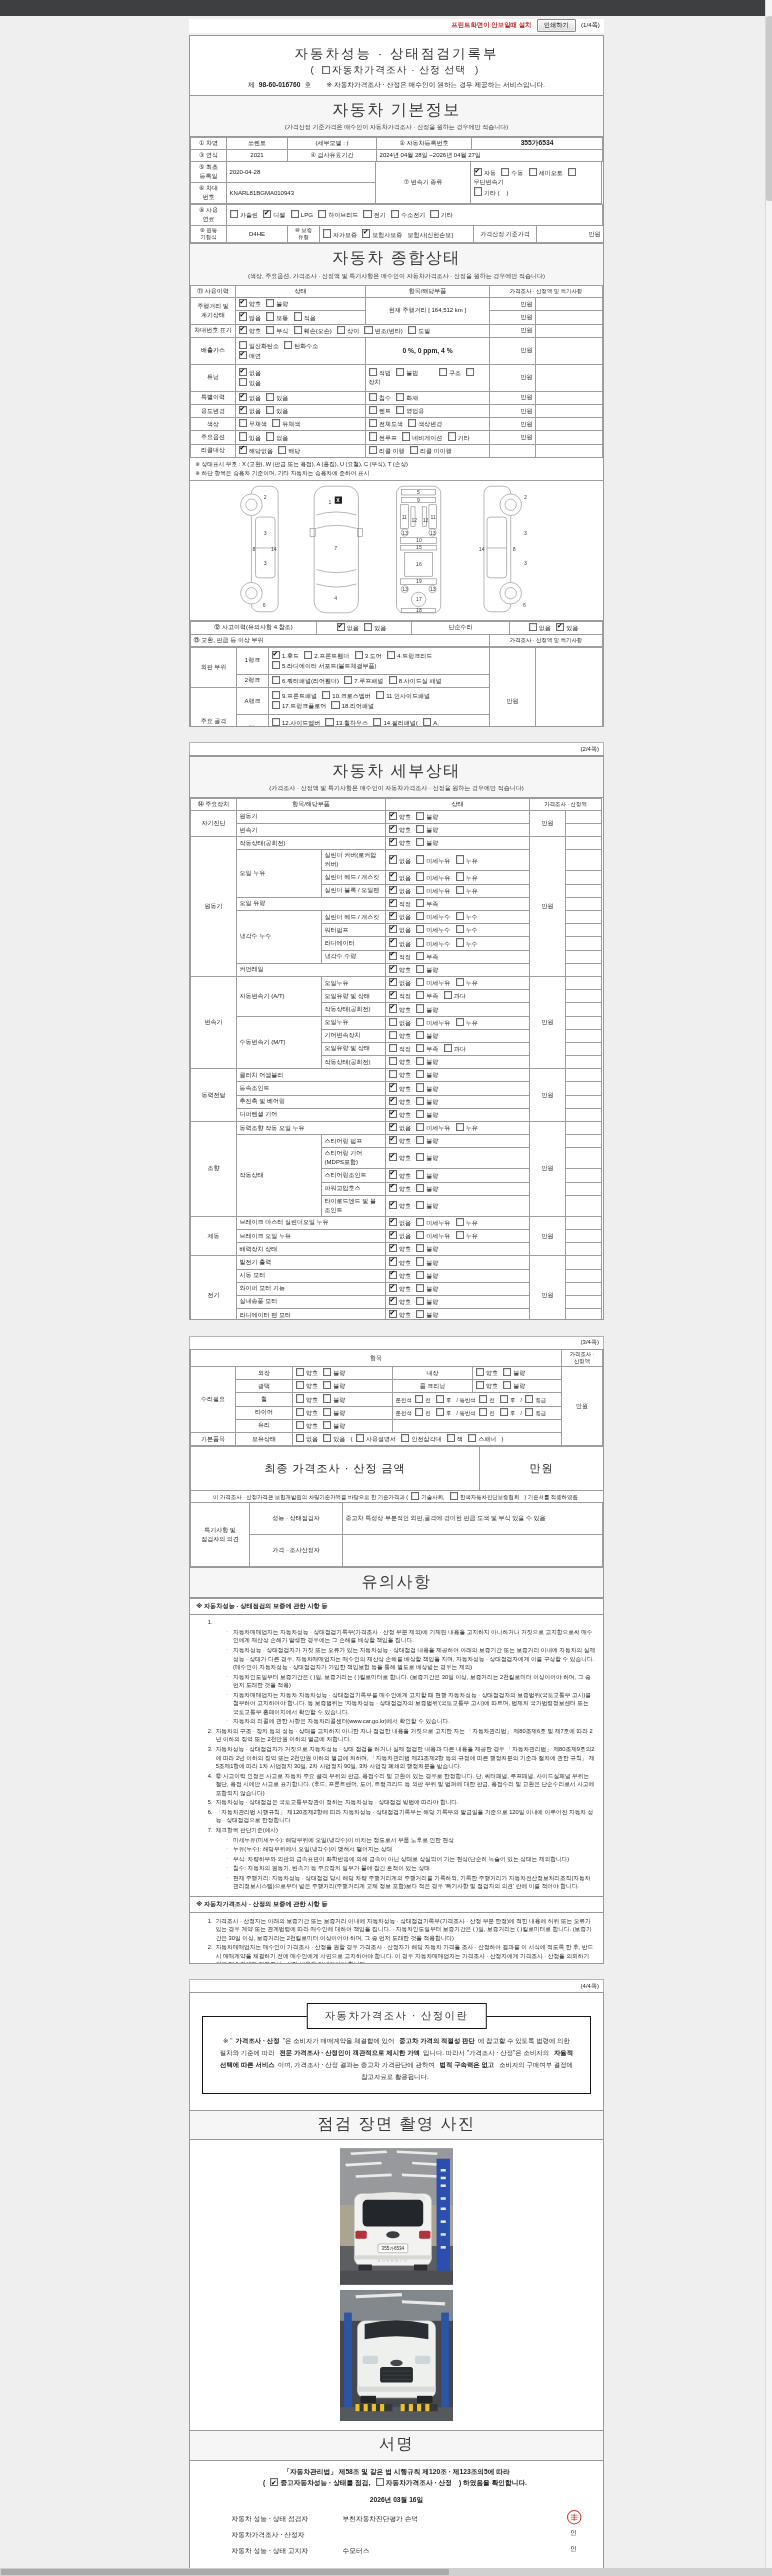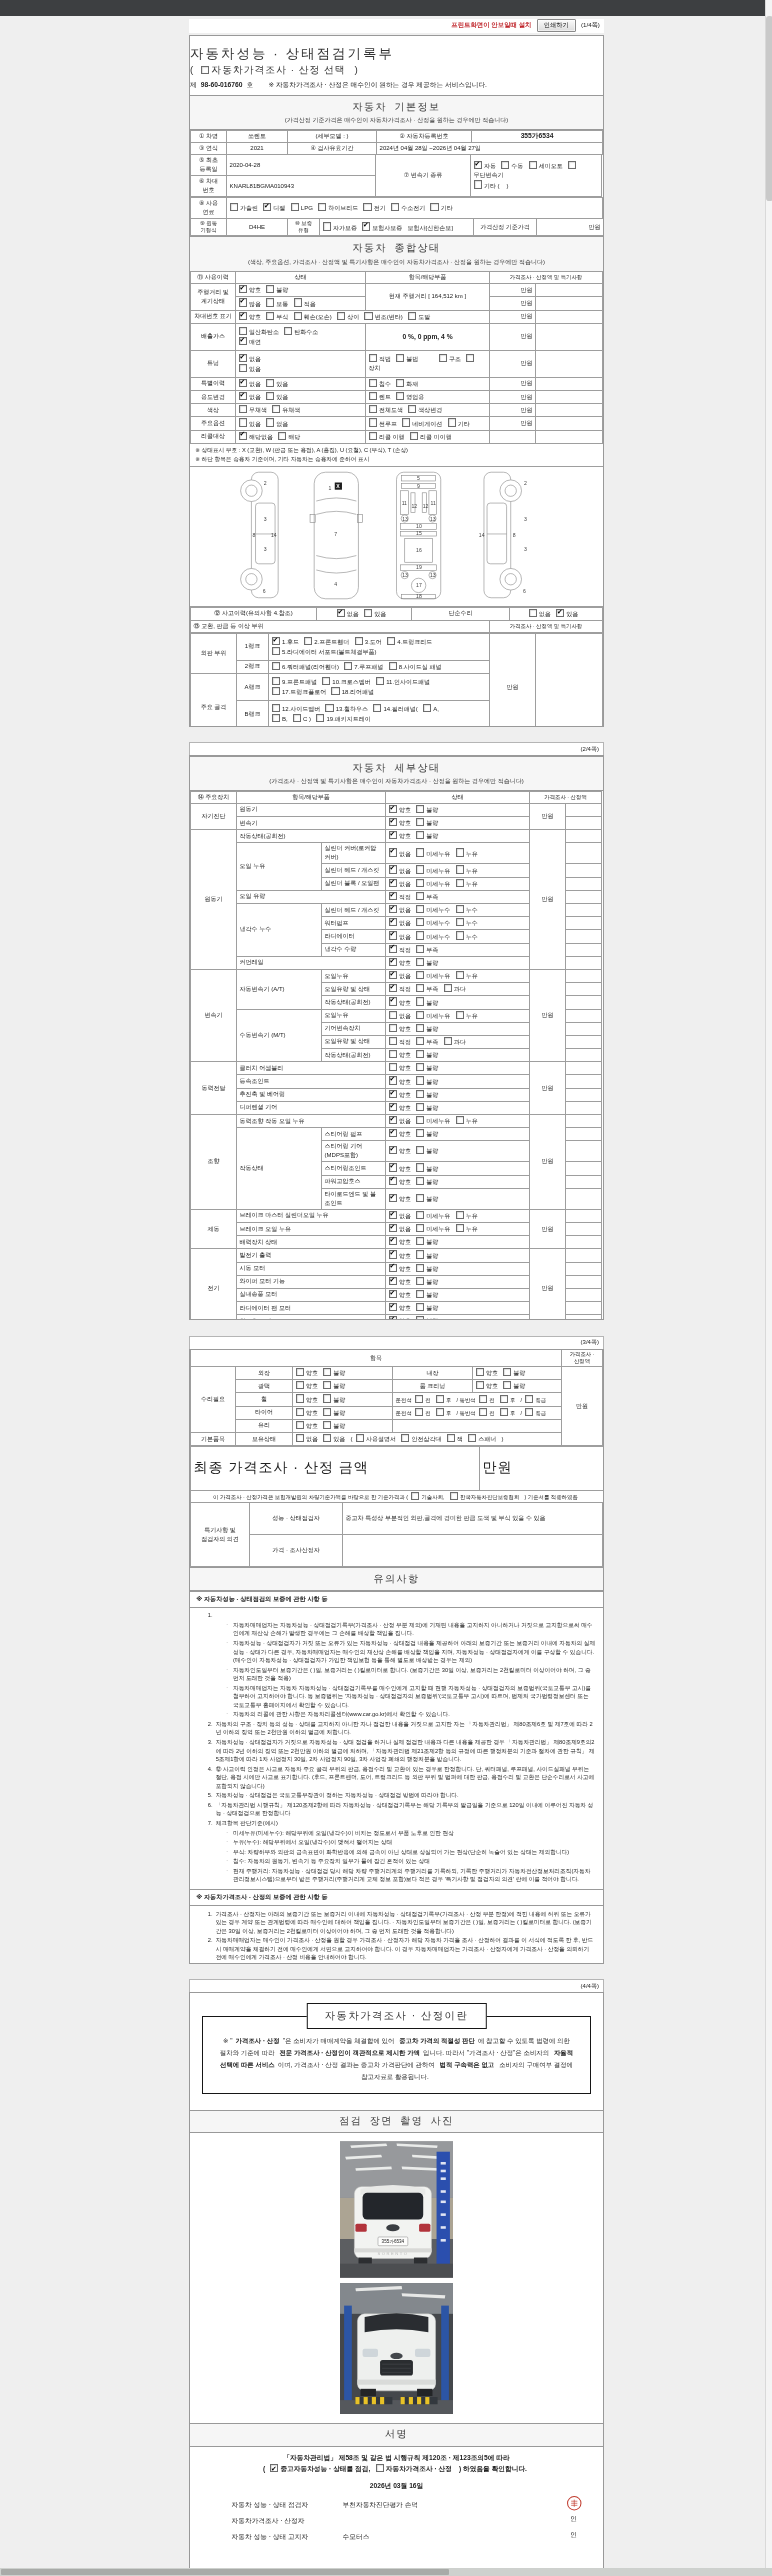--- a/index.html
+++ b/index.html
@@ -11,36 +11,36 @@
   .rednote{color:#c0272d;font-size:6.4px;font-weight:bold;}
   .printbtn{font-size:6.2px;padding:1px 6.2px;border:0.5px solid #8a8a8a;border-radius:1px;
             background:linear-gradient(#fbfbfb,#dcdcdc);box-shadow:inset 0 0 0 0.5px #fff;cursor:pointer;}
   .pnum{font-size:6.2px;color:#222;}
   .page{background:#fff;border:0.5px solid #999;overflow:hidden;}
   .p1{height:690px;}
   .p2{height:563px;}
   .p3{height:613px;}
   .p4{height:582px;}
   .strip{background:#fff;border:0.5px solid #b5b5b5;border-bottom:none;text-align:right;font-size:6px;padding:1.5px 4.1px;margin-top:15.5px;}
-  .titleblock{padding:7.2px 0 5.2px;}
+  .titleblock{text-align:center;padding:7.2px 0 5.2px;}
   .titleblock h1{margin:2.1px 0 1px;font-size:13.4px;font-weight:normal;letter-spacing:2.1px;color:#333;}
   .subtitle{font-size:9.8px;color:#333;letter-spacing:1px;margin:1px 0 4.1px;}
   .docline{font-size:6.7px;color:#222;}
   .docline .no{margin:0 4.1px;font-weight:bold;}
   .docline .svc{margin-left:13.4px;}
   .band{background:#f6f6f6;border-top:0.5px solid #999;border-bottom:0.5px solid #999;text-align:center;padding:3.6px 0 4.1px;}
-  .band .bt{font-size:10px;letter-spacing:1.5px;color:#3a3a3a;font-family:Liberation Mono, monospace;}
+  .band .bt{font-size:16px;letter-spacing:1.5px;color:#3a3a3a;}
   .band .bn{font-size:6px;color:#333;margin-top:2.6px;}
   table{border-collapse:collapse;width:412px;table-layout:fixed;margin-top:-0.5px;}
   td{border:0.5px solid #9e9e9e;padding:1px 2.6px;font-size:6px;vertical-align:middle;word-break:keep-all;}
   td.c{text-align:center;}
   td.r{text-align:right;}
   td.sm{font-size:5.4px;}
   td.b{font-weight:bold;font-size:6.7px;}
-  td.big{font-size:14px;letter-spacing:1px;text-align:left;}
+  td.big{font-size:11px;letter-spacing:1px;text-align:center;}
   td.h80{height:41px;}
   td.h56{height:29px;}
   td.h46{height:24px;}
   td.h30{height:13.4px;}
   .cb{display:inline-block;width:6.2px;height:6.2px;border:0.5px solid #6d6d6d;background:#fff;
       box-shadow:inset 0.5px 0.5px 1px rgba(0,0,0,.22);vertical-align:-1px;margin-right:2.1px;position:relative;}
   .cb.on::after{content:"✔";position:absolute;left:0px;top:-2.1px;font-size:6.7px;font-weight:bold;color:#000;}
   .cl{margin-right:5.2px;}
   .tx{margin-right:3.1px;}
   .tx.bold{font-weight:bold;}

